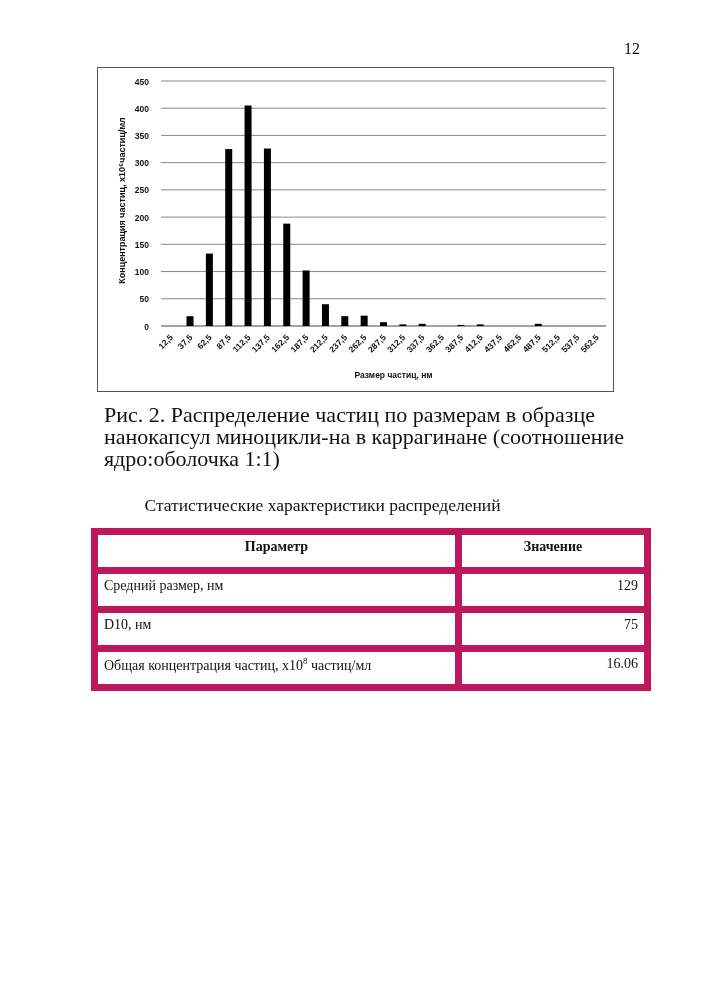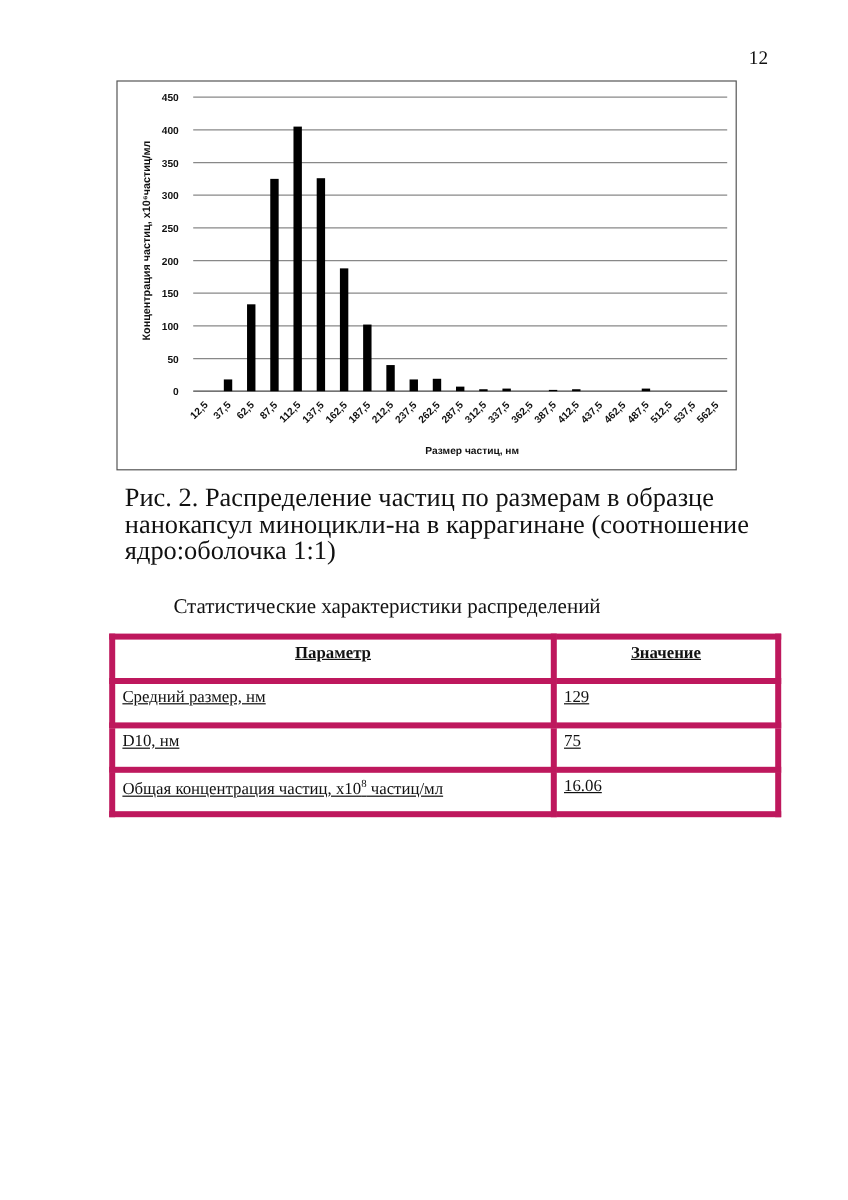--- a/index.html
+++ b/index.html
@@ -3,23 +3,23 @@
 <meta charset="utf-8">
 <style>
   html, body { margin:0; padding:0; background:#fff; }
   body { width:707px; height:1000px; position:relative; overflow:hidden; font-family:"Liberation Serif", serif; color:#111; }
   .page-num { position:absolute; left:624px; top:40px; font-size:16px; }
   .chart-frame { position:absolute; left:97px; top:67px; width:517px; height:325px; border:1px solid #555; box-sizing:border-box; }
   #chart-svg { position:absolute; left:0; top:0; }
   .caption { position:absolute; left:104px; top:404px; width:560px; font-size:22px; line-height:22px; }
   .table-title { position:absolute; left:0; width:645px; top:495px; text-align:center; font-size:17.5px; }
   table.stats { position:absolute; left:91px; top:528px; width:560px; border-collapse:collapse; font-size:14px; }
-  table.stats td, table.stats th { border:5px solid #be185d; height:28px; padding:0 6px; vertical-align:top; padding-top:4px;text-decoration:underline; }
+  table.stats td, table.stats th { border:7px solid #be185d; height:28px; padding:0 6px; vertical-align:top; padding-top:4px; }
   table.stats th { font-weight:bold; text-align:center; }
-  table.stats td.val { text-align:left; width:170px; }
+  table.stats td.val { text-align:right; width:170px; }
   table.stats th.valh { width:170px; }
   sup { font-size:9px; }
 </style>
 </head>
 <body>
 
 <div class="page-num">12</div>
 
 <div class="chart-frame">
   <svg id="chart-svg" width="517" height="325">

